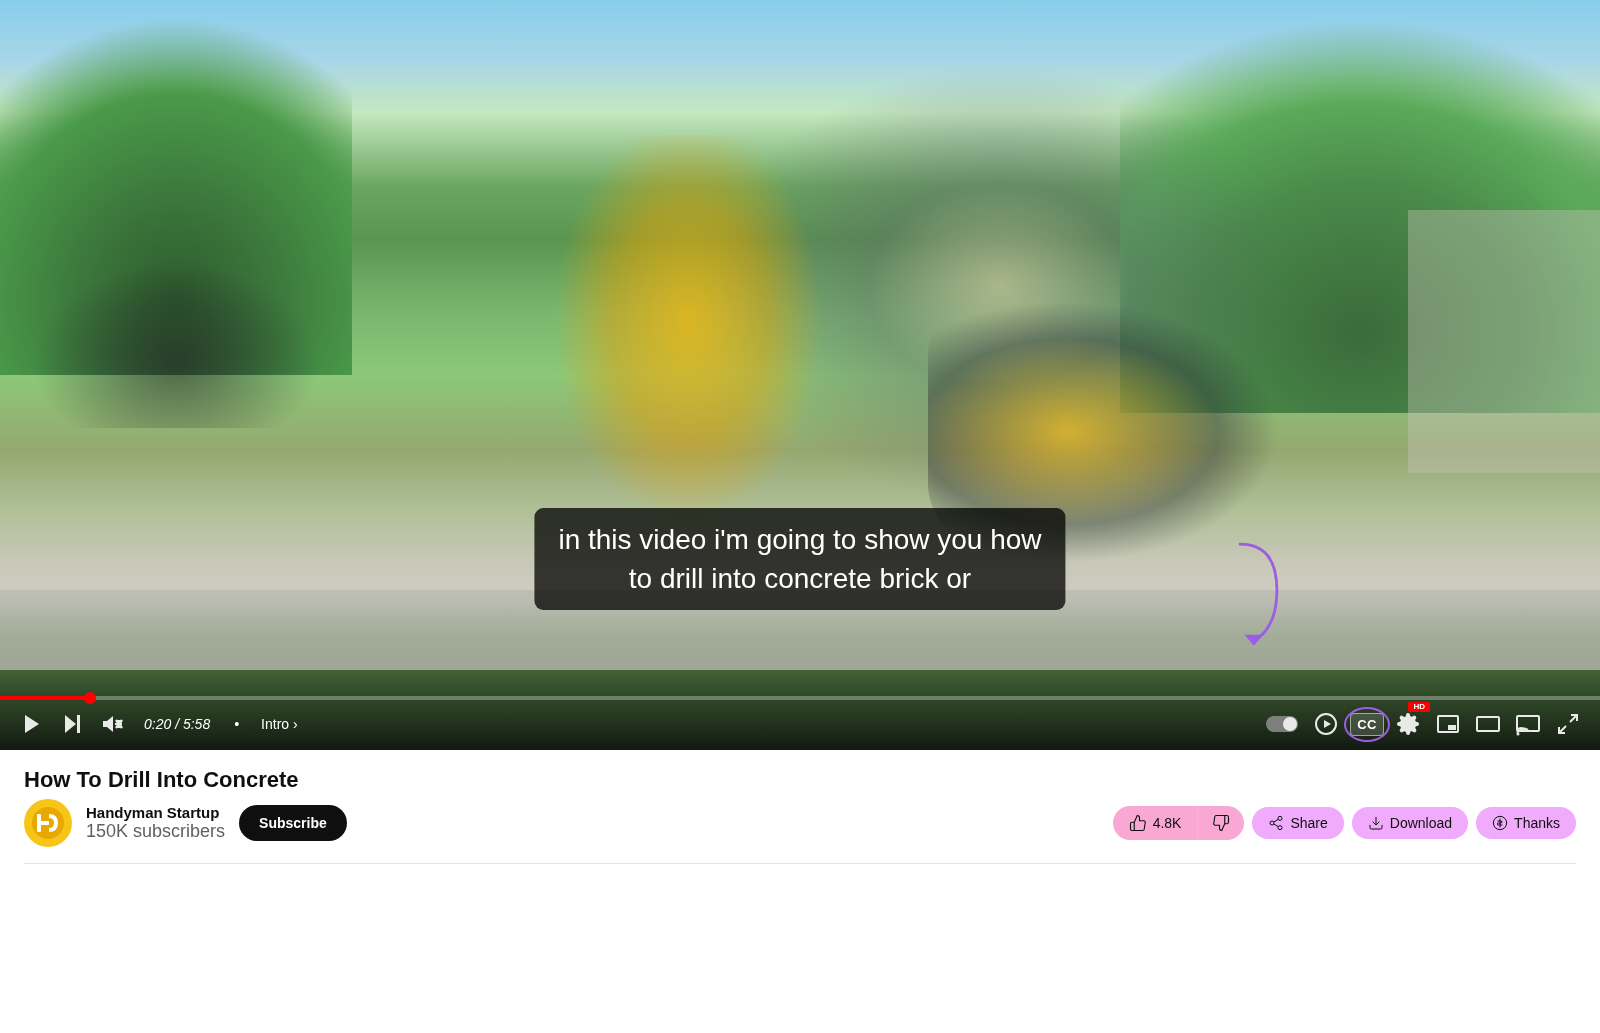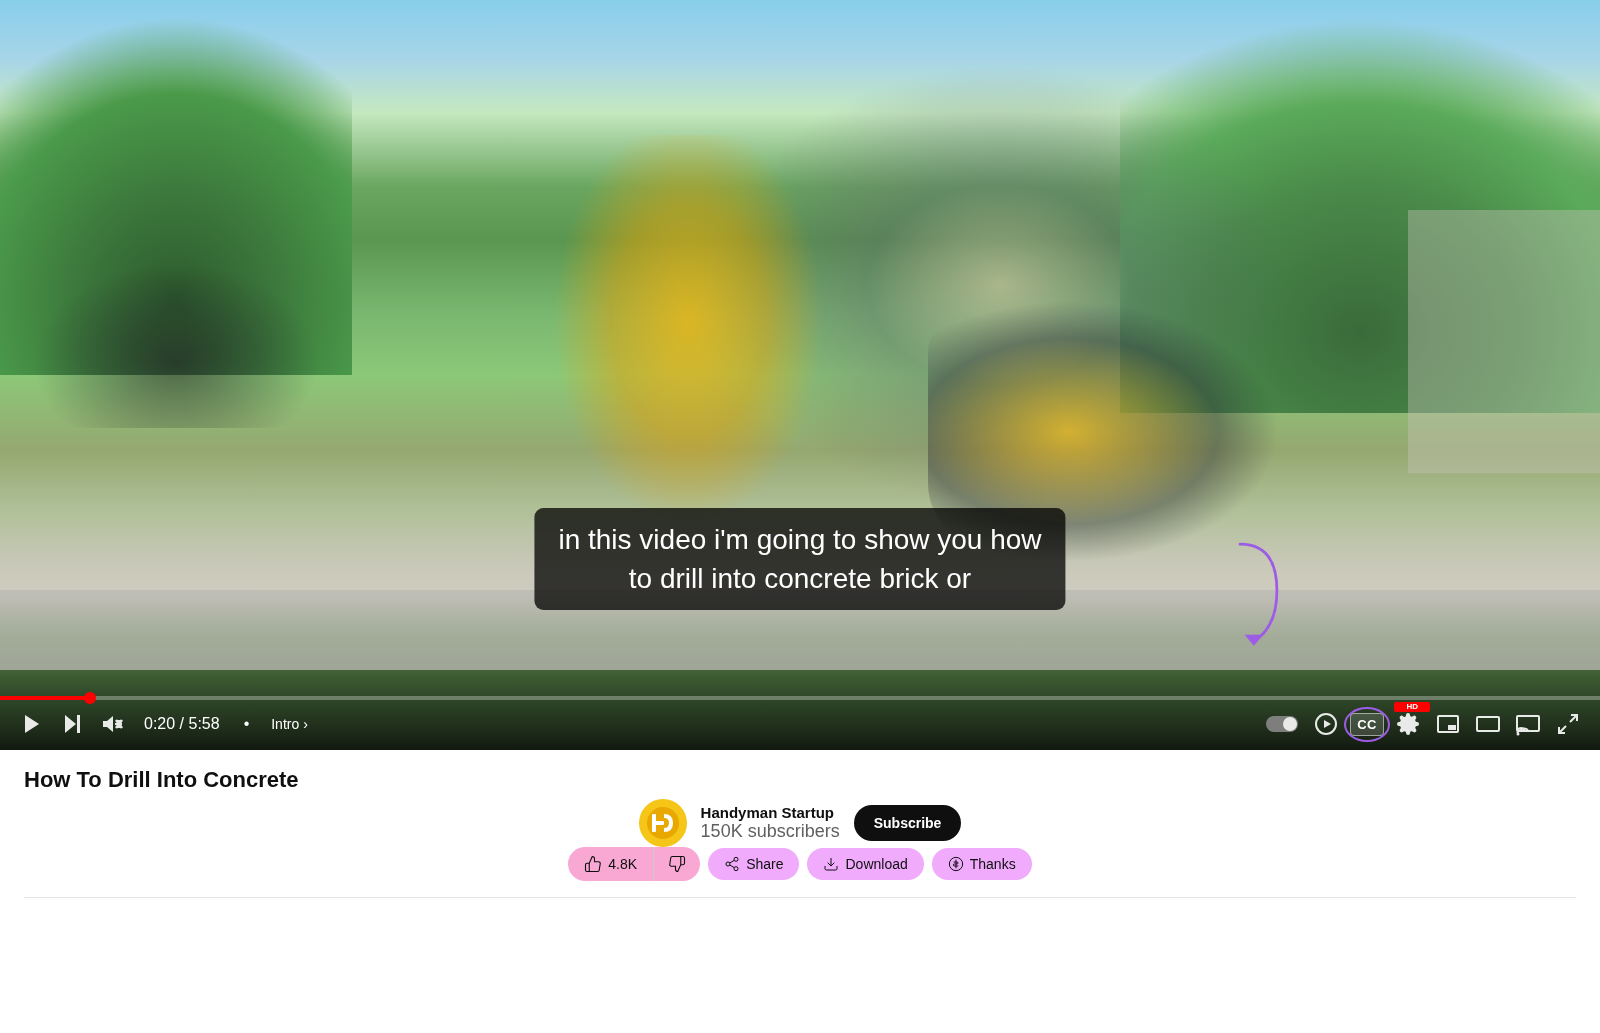--- a/index.html
+++ b/index.html
@@ -129,23 +129,24 @@
     }
 
     .ctrl-btn svg {
       width: 24px;
       height: 24px;
       fill: #fff;
     }
 
     .time-display {
       color: #fff;
-      font-size: 16px;
+      font-size: 14px;
       white-space: nowrap;
       margin: 0 8px;
+      font-style: italic;
     }
 
     .chapter-label {
       color: #fff;
       font-size: 14px;
       margin-left: 6px;
       cursor: pointer;
     }
 
     .controls-spacer { flex: 1; }
@@ -180,21 +181,21 @@
     }
 
     .hd-badge {
       position: absolute;
       top: -6px;
       right: -6px;
       background: #ff0000;
       color: #fff;
       font-size: 8px;
       font-weight: bold;
-      padding: 1px 12px;
+      padding: 1px 5px;
       border-radius: 2px;
       line-height: 1;
     }
 
     
     .video-info-section {
       padding: 16px 0;
       border-bottom: 1px solid #e5e5e5;
     }
 
@@ -203,21 +204,20 @@
       font-weight: 700;
       color: #0f0f0f;
       margin-bottom: 4px;
       line-height: 1.3;
     }
 
     .channel-actions-row {
       display: flex;
       align-items: center;
       justify-content: space-between;
-      flex-direction: column;
     }
 
     .channel-left {
       display: flex;
       align-items: center;
       gap: 14px;
     }
 
     .channel-avatar {
       width: 48px;

